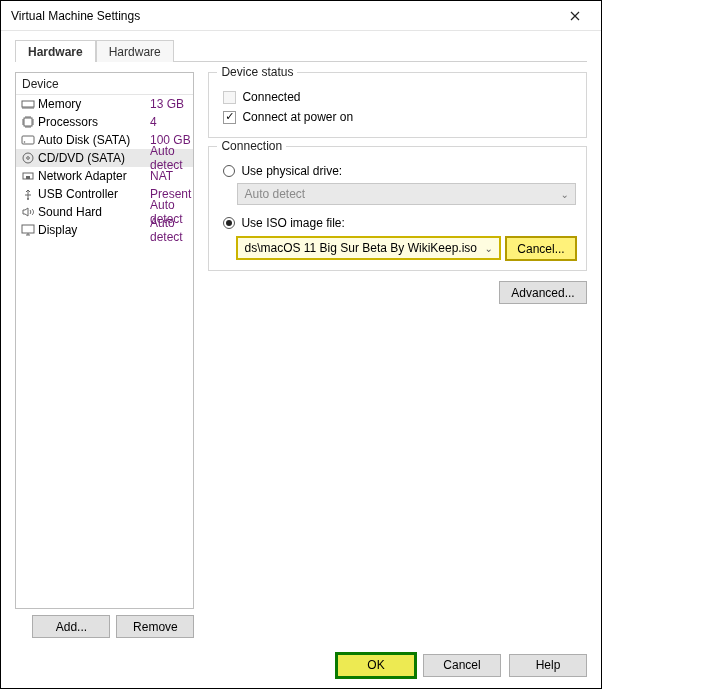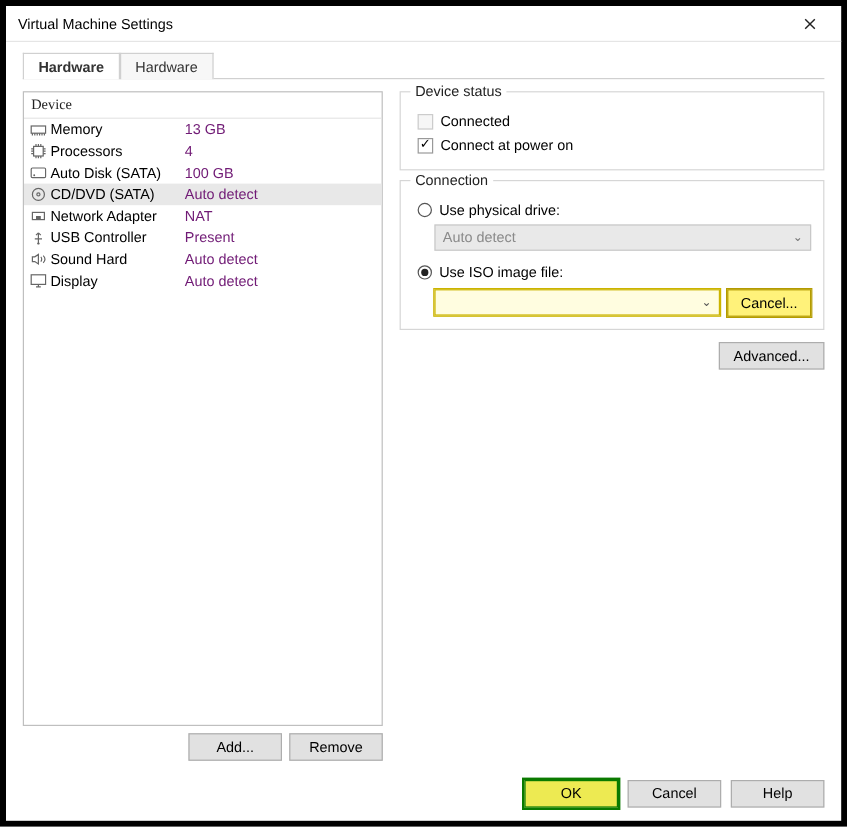--- a/index.html
+++ b/index.html
@@ -6,22 +6,22 @@
   html, body {
     margin: 0; padding: 0;
     font-family: "Segoe UI", Tahoma, sans-serif;
     font-size: 12px;
     background: #ffffff;
     color: #000;
     width: 706px; height: 689px;
     overflow: hidden;
   }
   .window {
-    width: 706px; height: 689px;
-    border: 5px solid #000000;
+    width: 602px; height: 689px;
+    border: 1px solid #000000;
     background: #ffffff;
     display: flex; flex-direction: column;
     position: relative;
   }
   .titlebar {
     height: 30px;
     display: flex; align-items: center;
     padding: 0 6px 0 10px;
     border-bottom: 1px solid #e5e5e5;
   }
@@ -76,21 +76,21 @@
     overflow: hidden;
   }
   .device-header {
     display: flex;
     font-weight: 400;
     color: #222;
     height: 22px; align-items: center;
     border-bottom: 1px solid #e5e5e5;
     padding-left: 4px;
   }
-  .col-device { width: 130px; padding-left: 2px; font-family: Liberation Serif, serif;}
+  .col-device { width: 130px; padding-left: 2px;}
   .col-summary { flex: 1; }
   .device-rows { }
   .device-row {
     display: flex; align-items: center;
     height: 18px;
     padding-left: 4px;
     cursor: default;
   }
   .device-row.selected {
     background: #e8e8e8;
@@ -355,20 +355,21 @@
             <span class="chev">⌄</span>
           </div>
         </div>
 
         <div class="radio-row" style="margin-left:4px; margin-top:8px;">
           <span class="radio checked"></span>
           <span>Use ISO image file:</span>
         </div>
         <div class="iso-row">
           <div class="combo highlight">
+            <span style="white-space:nowrap; overflow:hidden;">ds\macOS 11 Big Sur Beta By WikiKeep.iso</span>
             <span class="chev" style="color:#555;">⌄</span>
           </div>
           <button class="btn highlight" style="min-width:70px;">Cancel...</button>
         </div>
       </div>
 
       <div class="advanced-row">
         <button class="btn" style="min-width:88px;">Advanced...</button>
       </div>
 

